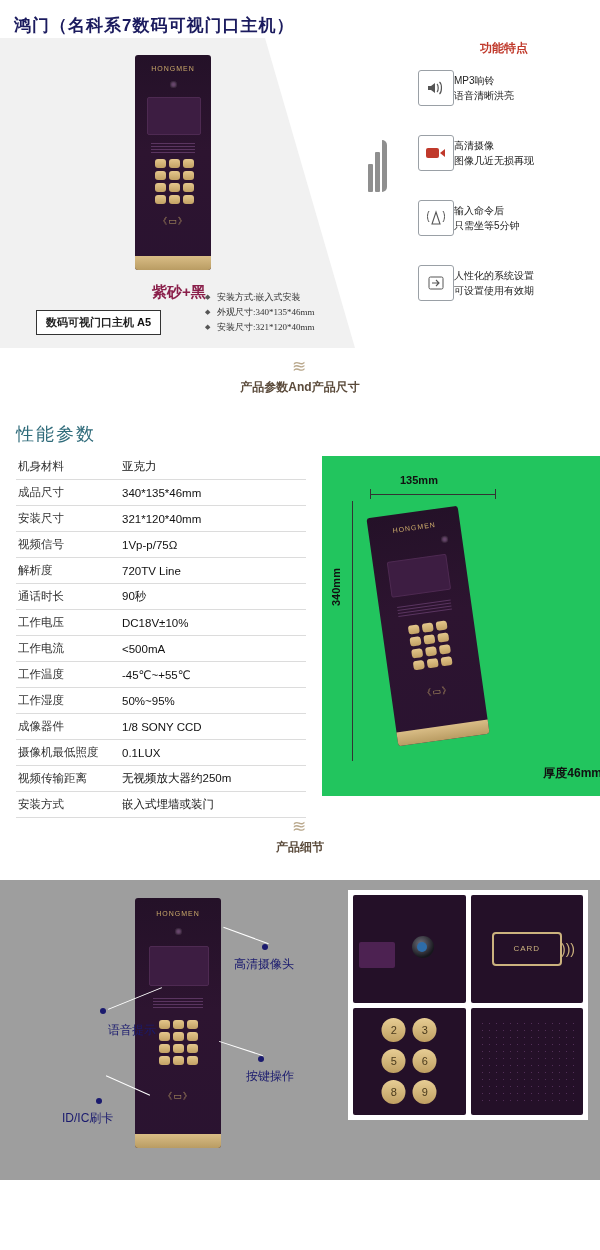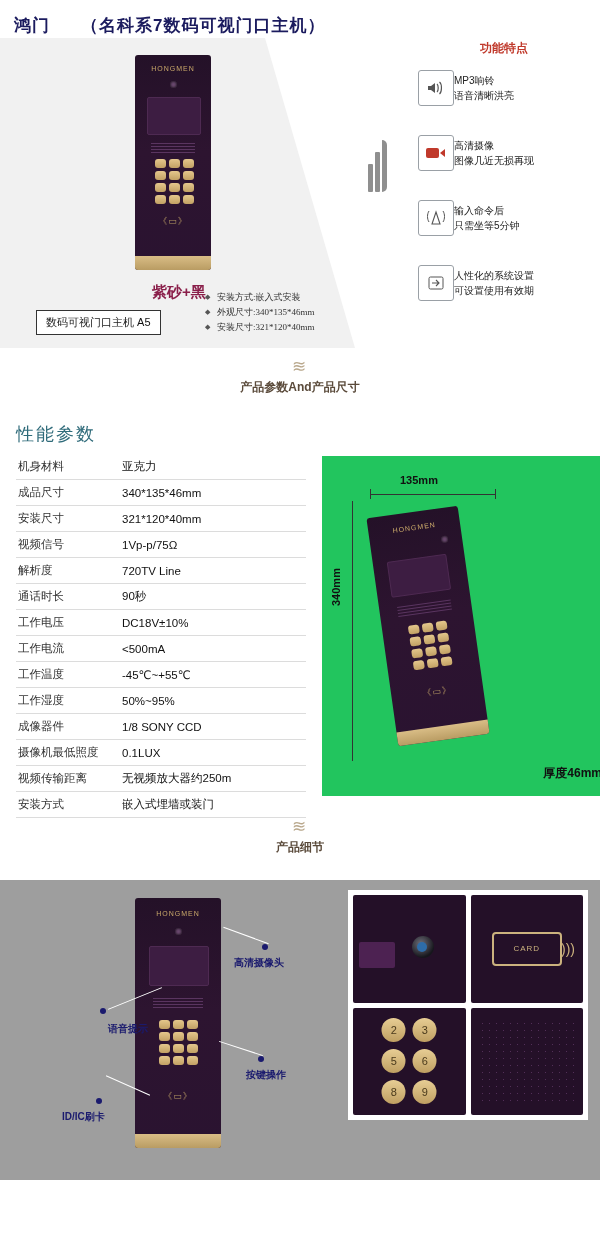--- a/index.html
+++ b/index.html
@@ -7,21 +7,21 @@
     width:600px;height:1250px;background:#ffffff;
     font-family:"Liberation Sans","DejaVu Sans",sans-serif;
     color:#222;overflow:hidden;position:relative;
   }
   .page{width:600px;height:1250px;position:relative;}
 
   
   .hero{position:relative;width:600px;height:360px;background:#ffffff;}
   .hero-title{position:absolute;left:14px;top:14px;font-size:17px;font-weight:bold;color:#2b2b6e;letter-spacing:1px;}
   .hero-title .brand{color:#1b1b5e;}
-  .hero-title .paren{color:#1b1b5e;margin-left:31px;}
+  .hero-title .paren{color:#1b1b5e;}
 
   .hero-bg{position:absolute;left:0;top:38px;width:355px;height:310px;background:#f1f1f1;}
   .hero-bg:after{content:"";position:absolute;right:0;top:0;width:0;height:0;
     border-left:90px solid transparent;border-top:310px solid #ffffff;}
 
   
   .device{position:relative;background:linear-gradient(180deg,#241128 0%,#2d1430 45%,#2a1330 100%);border-radius:3px;}
   .dev-logo{position:absolute;left:50%;transform:translateX(-50%);color:#caa96a;font-size:7px;letter-spacing:1px;}
   .dev-screen{position:absolute;background:#3d1d42;border:1px solid #4e2a52;border-radius:2px;}
   .dev-cam{position:absolute;width:7px;height:7px;border-radius:50%;background:#6d4a72;box-shadow:0 0 3px #000 inset;}
@@ -33,21 +33,21 @@
   .dev-foot{position:absolute;left:0;bottom:0;width:100%;height:14px;background:linear-gradient(180deg,#d9bd86,#b99c63);border-radius:0 0 3px 3px;}
 
   .hero-device{position:absolute;left:135px;top:55px;width:76px;height:215px;}
 
   .hero-caption{position:absolute;left:152px;top:283px;font-size:15px;color:#8a1f4a;font-weight:bold;}
   .hero-specs{position:absolute;left:205px;top:290px;font-size:9px;line-height:15px;color:#333;}
   .hero-specs li{list-style:none;position:relative;padding-left:12px;}
   .hero-specs li:before{content:"◆";position:absolute;left:0;top:0;color:#555;font-size:7px;}
   .hero-specs ul{margin:0;padding:0;font-family:Liberation Serif, serif;}
 
-  .model-box{position:absolute;left:36px;top:310px;border:1px solid #333;background:#fff;padding:4px 9px;font-size:11px;font-weight:normal;}
+  .model-box{position:absolute;left:36px;top:310px;border:1px solid #333;background:#fff;padding:4px 9px;font-size:11px;font-weight:bold;}
   .model-box .code{color:#111;}
 
   
   .features-title{position:absolute;left:480px;top:40px;font-size:12px;font-weight:bold;color:#c0392b;}
   .feature{position:absolute;left:418px;display:flex;align-items:center;gap:0;}
   .feat-icon{width:34px;height:34px;border:1px solid #9aa0a6;border-radius:3px;display:flex;align-items:center;justify-content:center;}
   .feat-text{font-size:10px;line-height:15px;color:#222;}
 
   .arrow-bars{position:absolute;left:368px;top:140px;display:flex;align-items:flex-end;gap:2px;}
   .arrow-bars b{display:block;width:5px;background:#8f8f8f;border-radius:1px;}
@@ -68,21 +68,21 @@
   .dim-panel{position:absolute;left:322px;top:20px;width:288px;height:340px;background:#22c55e;margin-top:16px;}
   .dim-device{position:absolute;left:60px;top:55px;width:92px;height:230px;transform:rotate(-8deg);}
   .dim-top{position:absolute;left:78px;top:18px;font-size:11px;font-weight:bold;color:#111;}
   .dim-left{position:absolute;left:8px;top:150px;font-size:11px;font-weight:bold;color:#111;transform:rotate(-90deg);transform-origin:left top;}
   .dim-thk{position:absolute;right:8px;bottom:14px;font-size:12px;font-weight:bold;color:#111;}
   .dimline{position:absolute;background:#333;}
 
   
   .detail{position:relative;width:600px;height:300px;background:#9e9e9e;}
   .detail-device{position:absolute;left:135px;top:18px;width:86px;height:250px;}
-  .callout{position:absolute;font-size:10px;color:#1a1a6e;font-weight:bold;text-align:center;}
+  .callout{position:absolute;font-size:12px;color:#1a1a6e;font-weight:normal;text-align:center;}
   .dot{position:absolute;width:6px;height:6px;border-radius:50%;background:#1a1a6e;}
   .lead{position:absolute;height:1px;background:#ffffff;}
 
   .photo-grid{position:absolute;left:348px;top:10px;width:240px;height:230px;background:#ffffff;padding:5px;box-sizing:border-box;
     display:grid;grid-template-columns:1fr 1fr;grid-template-rows:1fr 1fr;gap:5px;}
   .ph{background:#241028;border-radius:2px;position:relative;overflow:hidden;}
   .ph-cam{position:absolute;left:52%;top:38%;width:22px;height:22px;border-radius:50%;background:radial-gradient(circle at 40% 35%,#6f6f7a,#16161c 70%);}
   .ph-lens{position:absolute;left:57%;top:44%;width:10px;height:10px;border-radius:50%;background:#2e6ca8;}
   .ph-win{position:absolute;left:6px;top:44%;width:36px;height:26px;background:#4d2252;border-radius:2px;}
   .card-badge{position:absolute;left:50%;top:50%;transform:translate(-50%,-50%);width:66px;height:30px;border:2px solid #cbb27e;border-radius:4px;display:flex;align-items:center;justify-content:center;color:#cbb27e;font-size:8px;letter-spacing:1px;}

